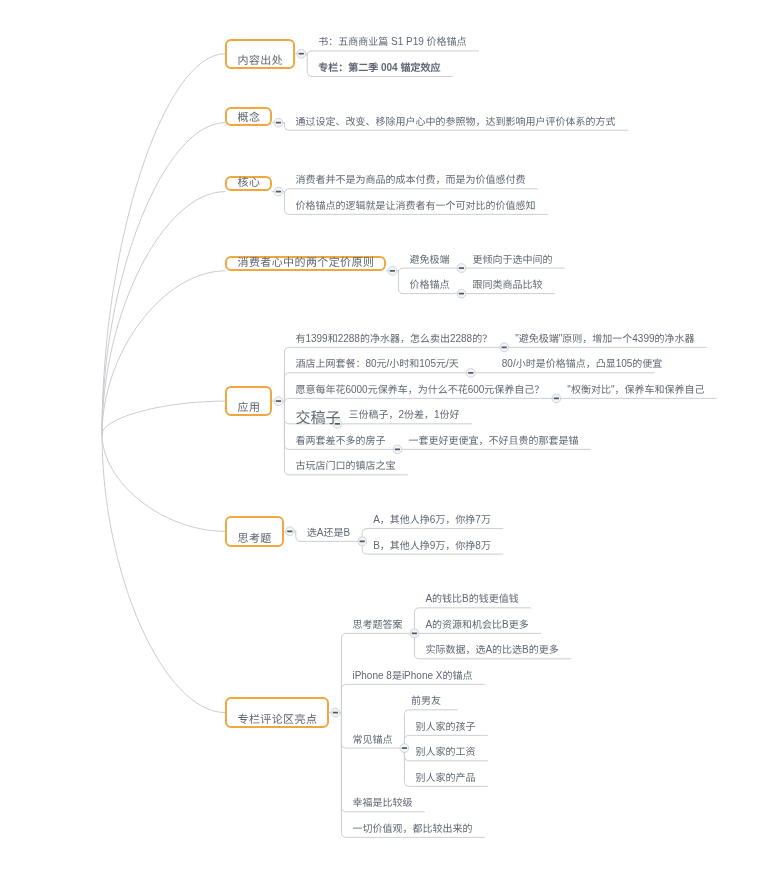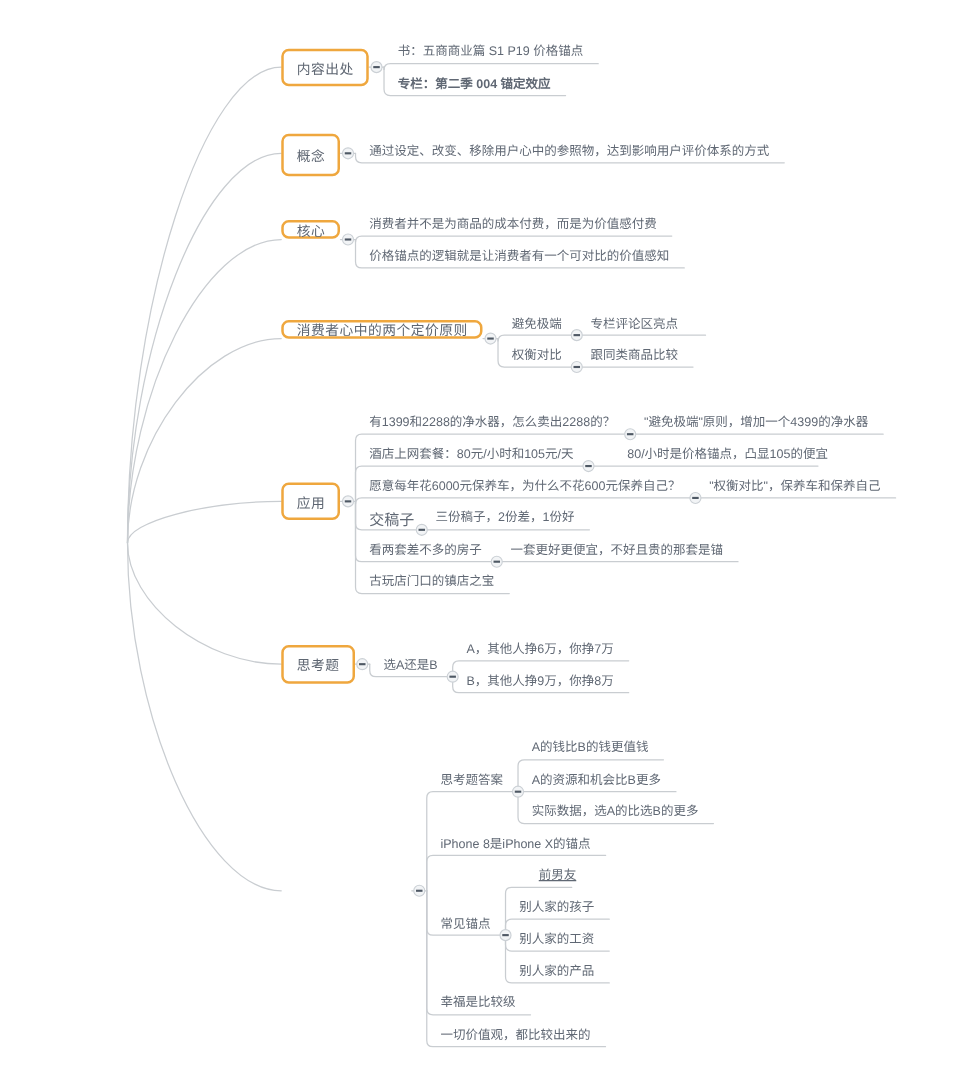--- a/index.html
+++ b/index.html
@@ -6,21 +6,21 @@
   html,body{margin:0;padding:0;background:#ffffff;}
   body{width:768px;height:869px;overflow:hidden;
        font-family:"Liberation Sans",sans-serif;
        -webkit-font-smoothing:antialiased;}
   #canvas{position:relative;width:768px;height:869px;background:#fff;}
   svg#edges{position:absolute;left:0;top:0;width:768px;height:869px;overflow:visible;}
   .node{position:absolute;box-sizing:border-box;white-space:nowrap;}
   .root-node{background:#F57C00;border-radius:7px;color:#ffffff;
              font-size:16px;display:flex;align-items:center;justify-content:center;}
   .branch-node{background:#ffffff;border:2px solid #EFA73E;border-radius:6px;
-               color:#5e6672;font-size:11px;display:flex;align-items:center;justify-content:center;}
+               color:#5e6672;font-size:11px;display:flex;align-items:flex-end;justify-content:center;}
   .leaf-node{color:#606874;font-size:11px;line-height:1;}
 </style>
 </head>
 <body>
 
 <div id="canvas">
   <svg id="edges" viewBox="0 0 768 869" xmlns="http://www.w3.org/2000/svg">
       <path d="M102 434.15C102 243.92499999999998 163.5 53.7 225 53.7" fill="none" stroke="#C9CDD1" stroke-width="1" stroke-linecap="round"></path>
       <path d="M102 434.15C102 278.4 163.5 122.65 225 122.65" fill="none" stroke="#C9CDD1" stroke-width="1" stroke-linecap="round"></path>
       <path d="M102 434.15C102 312.875 163.5 191.6 225 191.6" fill="none" stroke="#C9CDD1" stroke-width="1" stroke-linecap="round"></path>
@@ -147,61 +147,64 @@
       <g>
         <circle cx="404.4125" cy="748.1" r="4.4" fill="#F2F4F6" stroke="#CBD0D5" stroke-width="0.9"></circle>
         <rect x="401.8125" y="747.25" width="5.2" height="1.7" fill="#4E5864"></rect>
       </g>
     </svg>
     <div class="node branch-node" style="font-size: 11px; left: 225px; top: 38.5px; width: 70.2094px; height: 30.4px;">
       <span style="letter-spacing: 0.4px; margin-right: -0.4px;">内容出处</span>
     </div>
     <div class="node leaf-node" style="font-size: 10px; left: 318.209px; top: 37.45px;"><span>书：五商商业篇 S1 P19 价格锚点</span></div>
     <div class="node leaf-node" style="font-size: 10px; left: 318.209px; top: 62.95px; font-weight: bold;"><span>专栏：第二季 004 锚定效应</span></div>
-    <div class="node branch-node" style="font-size: 11px; left: 225px; top: 107.45px; width: 47.4125px; height: 34px;">
+    <div class="node branch-node" style="font-size: 11px; left: 225px; top: 107.45px; width: 47.4125px; height: 19px;">
       <span style="letter-spacing: 0.4px; margin-right: -0.4px;">概念</span>
     </div>
     <div class="node leaf-node" style="font-size: 10px; left: 295.413px; top: 116.7px;"><span>通过设定、改变、移除用户心中的参照物，达到影响用户评价体系的方式</span></div>
     <div class="node branch-node" style="font-size: 11px; left: 225px; top: 176.4px; width: 47.4125px; height: 15px;">
       <span style="letter-spacing: 0.4px; margin-right: -0.4px;">核心</span>
     </div>
     <div class="node leaf-node" style="font-size: 10px; left: 295.413px; top: 175.35px;"><span>消费者并不是为商品的成本付费，而是为价值感付费</span></div>
     <div class="node leaf-node" style="font-size: 10px; left: 295.413px; top: 200.85px;"><span>价格锚点的逻辑就是让消费者有一个可对比的价值感知</span></div>
     <div class="node branch-node" style="font-size: 11px; left: 225px; top: 255.65px; width: 161.412px; height: 15px;">
       <span style="letter-spacing: 0.4px; margin-right: -0.4px;">消费者心中的两个定价原则</span>
     </div>
     <div class="node leaf-node" style="font-size: 10px; left: 409.413px; top: 254.6px; text-align: right;"><span>避免极端</span></div>
-    <div class="node leaf-node" style="font-size: 10px; left: 472.413px; top: 254.6px;"><span>专栏评论区亮点</span></div>
-    <div class="node leaf-node" style="font-size: 10px; left: 409.413px; top: 280.1px;"><span>权衡对比</span></div>
+    <div class="node leaf-node" style="font-size: 10px; left: 472.413px; top: 254.6px;"><span>更倾向于选中间的</span></div>
+    <div class="node leaf-node" style="font-size: 10px; left: 409.413px; top: 280.1px;"><span>价格锚点</span></div>
     <div class="node leaf-node" style="font-size: 10px; left: 472.413px; top: 280.1px;"><span>跟同类商品比较</span></div>
     <div class="node branch-node" style="font-size: 11px; left: 225px; top: 385.9px; width: 47.4125px; height: 30.4px;">
       <span style="letter-spacing: 0.4px; margin-right: -0.4px;">应用</span>
     </div>
     <div class="node leaf-node" style="font-size: 10px; left: 295.413px; top: 333.85px;"><span>有1399和2288的净水器，怎么卖出2288的？</span></div>
     <div class="node leaf-node" style="font-size: 10px; left: 515.163px; top: 333.85px;"><span>"避免极端"原则，增加一个4399的净水器</span></div>
     <div class="node leaf-node" style="font-size: 10px; left: 295.413px; top: 359.35px;"><span>酒店上网套餐：80元/小时和105元/天</span></div>
     <div class="node leaf-node" style="font-size: 10px; left: 481.788px; top: 359.35px; padding-left: 20px;"><span>80/小时是价格锚点，凸显105的便宜</span></div>
     <div class="node leaf-node" style="font-size: 10px; left: 295.413px; top: 384.85px;"><span>愿意每年花6000元保养车，为什么不花600元保养自己？</span></div>
     <div class="node leaf-node" style="font-size: 10px; left: 567.35px; top: 384.85px;"><span>"权衡对比"，保养车和保养自己</span></div>
-    <div class="node leaf-node" style="font-size: 12px; left: 295.413px; top: 410.35px;"><span>交稿子</span></div>
+    <div class="node leaf-node" style="font-size: 15px; left: 295.413px; top: 410.35px;"><span>交稿子</span></div>
     <div class="node leaf-node" style="font-size: 10px; left: 348.413px; top: 410.35px;"><span>三份稿子，2份差，1份好</span></div>
     <div class="node leaf-node" style="font-size: 10px; left: 295.413px; top: 435.85px;"><span>看两套差不多的房子</span></div>
     <div class="node leaf-node" style="font-size: 10px; left: 408.413px; top: 435.85px;"><span>一套更好更便宜，不好且贵的那套是锚</span></div>
     <div class="node leaf-node" style="font-size: 10px; left: 295.413px; top: 461.35px;"><span>古玩店门口的镇店之宝</span></div>
     <div class="node branch-node" style="font-size: 11px; left: 225px; top: 516.15px; width: 58.8031px; height: 30.4px; font-family: Liberation Serif, serif;">
       <span style="letter-spacing: 0.4px; margin-right: -0.4px;">思考题</span>
     </div>
     <div class="node leaf-node" style="font-size: 10px; left: 306.803px; top: 527.85px;"><span>选A还是B</span></div>
     <div class="node leaf-node" style="font-size: 10px; left: 373.147px; top: 515.1px;"><span>A，其他人挣6万，你挣7万</span></div>
     <div class="node leaf-node" style="font-size: 10px; left: 373.147px; top: 540.6px;"><span>B，其他人挣9万，你挣8万</span></div>
+    <div class="node branch-node" style="font-size: 11px; left: 225px; top: 697.4px; width: 104.412px; height: 30.4px;">
+      <span style="letter-spacing: 0.4px; margin-right: -0.4px;">专栏评论区亮点</span>
+    </div>
     <div class="node leaf-node" style="font-size: 10px; left: 352.413px; top: 619.85px;"><span>思考题答案</span></div>
     <div class="node leaf-node" style="font-size: 10px; left: 425.413px; top: 594.35px;"><span>A的钱比B的钱更值钱</span></div>
     <div class="node leaf-node" style="font-size: 10px; left: 425.413px; top: 619.85px;"><span>A的资源和机会比B更多</span></div>
     <div class="node leaf-node" style="font-size: 10px; left: 425.413px; top: 645.35px;"><span>实际数据，选A的比选B的更多</span></div>
     <div class="node leaf-node" style="font-size: 10px; left: 352.413px; top: 670.85px;"><span>iPhone 8是iPhone X的锚点</span></div>
     <div class="node leaf-node" style="font-size: 10px; left: 352.413px; top: 734.6px;"><span>常见锚点</span></div>
-    <div class="node leaf-node" style="font-size: 10px; left: 431px; top: 696.35px; text-decoration: underline;"><span>前男友</span></div>
+    <div class="node leaf-node" style="font-size: 10px; left: 411px; top: 696.35px;"><span>前男友</span></div>
     <div class="node leaf-node" style="font-size: 10px; left: 415.413px; top: 721.85px;"><span>别人家的孩子</span></div>
     <div class="node leaf-node" style="font-size: 10px; left: 415.413px; top: 747.35px;"><span>别人家的工资</span></div>
     <div class="node leaf-node" style="font-size: 10px; left: 415.413px; top: 772.85px; text-align: right;"><span>别人家的产品</span></div>
     <div class="node leaf-node" style="font-size: 10px; left: 352.413px; top: 798.35px;"><span>幸福是比较级</span></div>
     <div class="node leaf-node" style="font-size: 10px; left: 352.413px; top: 823.85px;"><span>一切价值观，都比较出来的</span></div>
   </div>
 
 </body></html>

